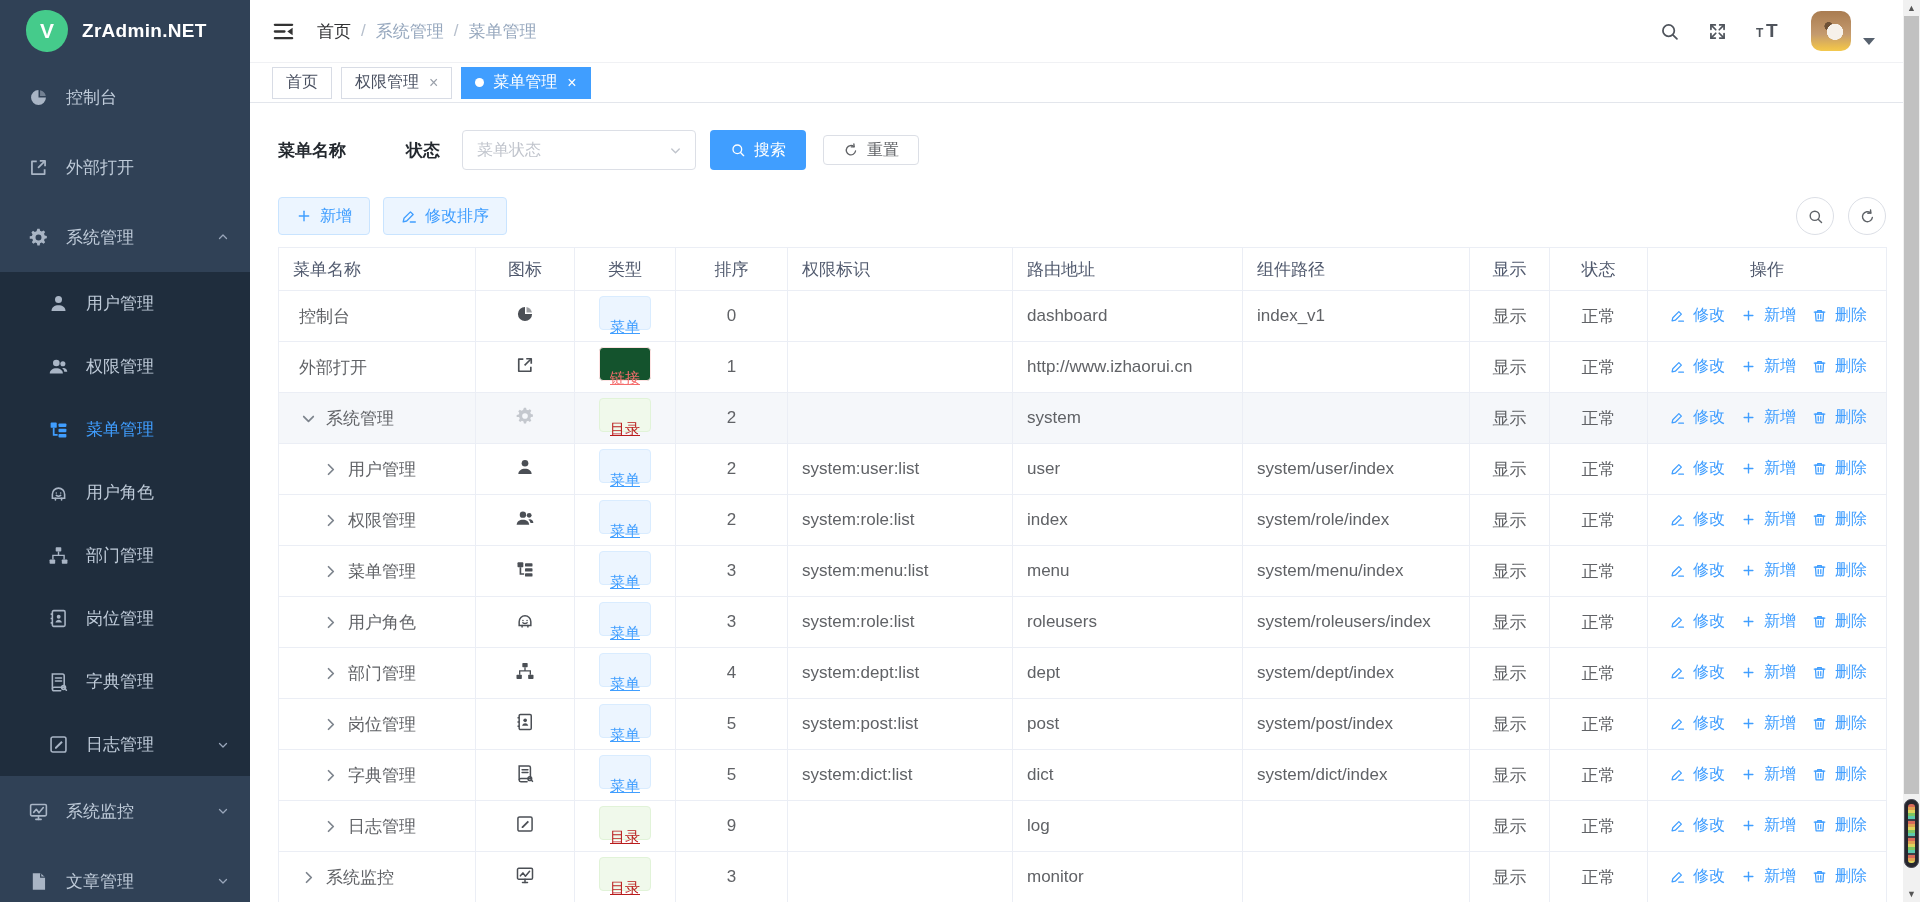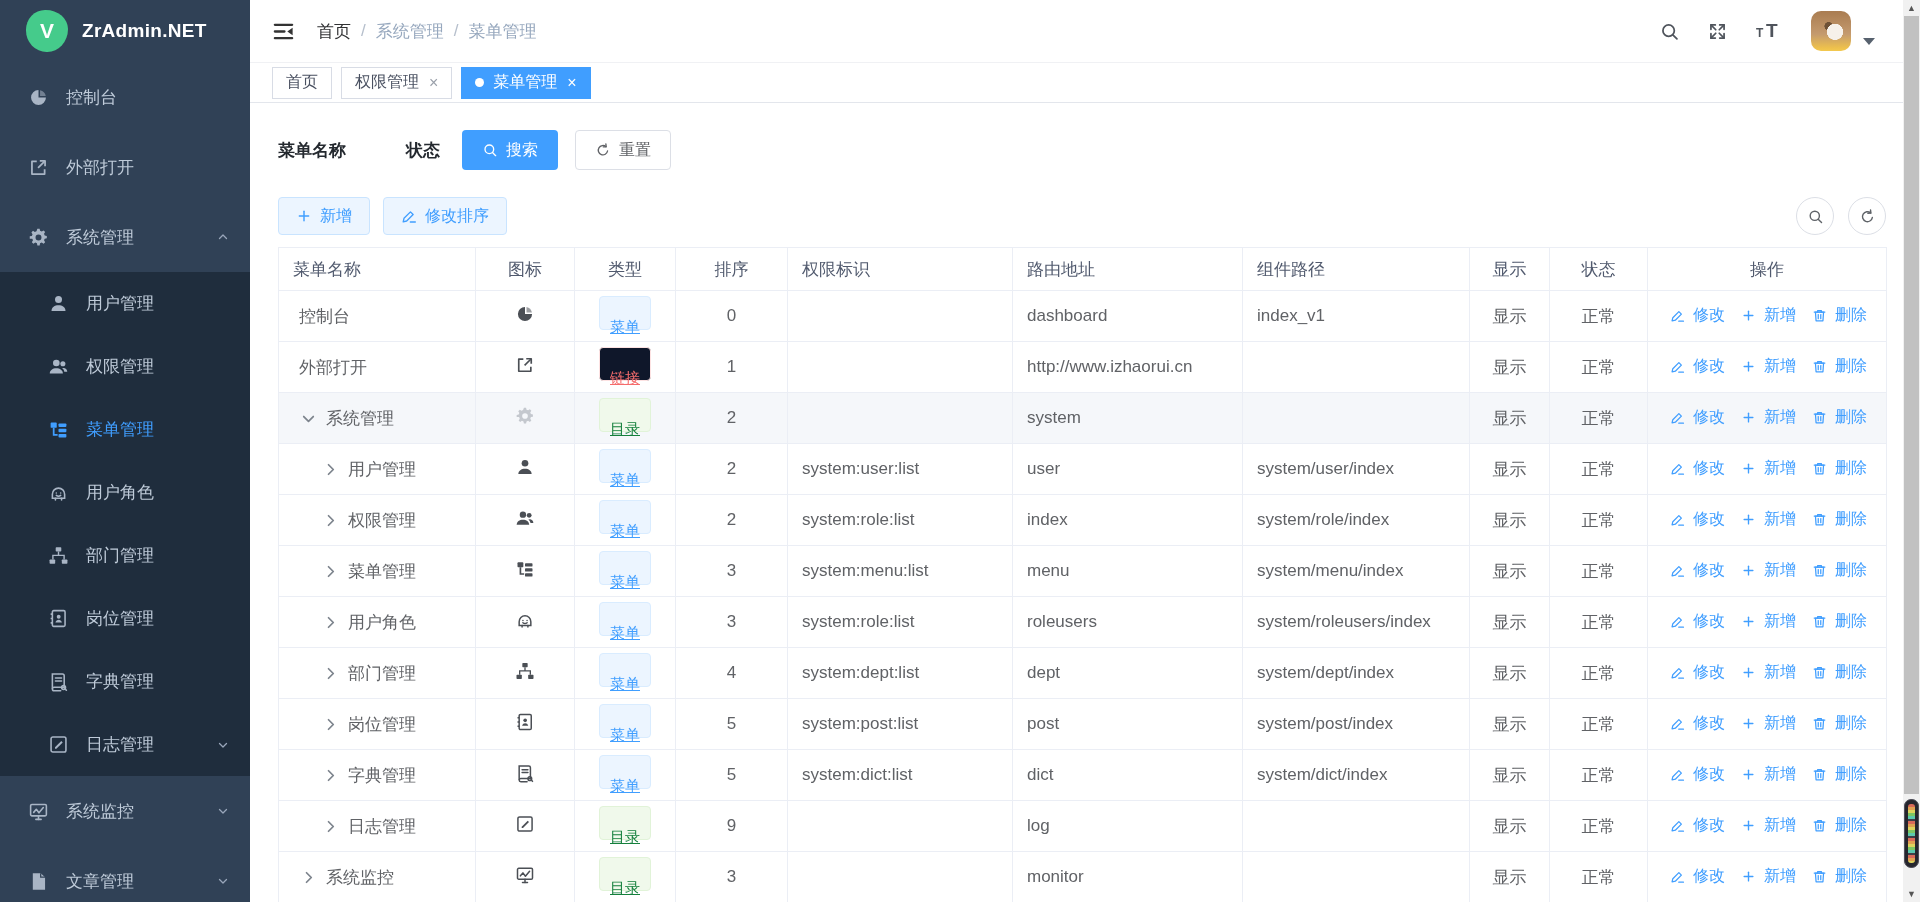--- a/index.html
+++ b/index.html
@@ -65,21 +65,21 @@
   .f-input::placeholder { color:#c0c4cc; }
   .f-select { width:234px; height:40px; border:1px solid #dcdfe6; border-radius:4px; display:flex;
     align-items:center; justify-content:space-between; padding:0 12px 0 14px; cursor:pointer; background:#fff; margin-right:14px; }
   .sel-ph { color:#c0c4cc; font-size:16px; }
   .sel-arrow { width:15px; height:15px; color:#c0c4cc; }
 
   .btn { display:inline-flex; align-items:center; justify-content:center; gap:8px; border-radius:4px;
     font-size:16px; cursor:pointer; border:1px solid transparent; font-family:inherit; white-space:nowrap; }
   .btn .icon { width:16px; height:16px; }
   .btn.primary { background:#409eff; color:#fff; height:40px; padding:0 19px; }
-  .btn.plain { background:#fff; border-color:#dcdfe6; color:#606266; height:40px; padding:0 19px; margin-left:17px; }
+  .btn.plain { background:#fff; border-color:#dcdfe6; color:#606266; height:30px; padding:0 19px; margin-left:17px; }
   .btn.soft { background:#ecf5ff; border-color:#c9e4ff; color:#409eff; height:38px; padding:0 17px; margin-right:13px; }
 
   .toolbar-row { margin-top:27px; display:flex; align-items:center; }
   .toolbar-spacer { flex:1; }
   .circle-btn { width:38px; height:38px; border-radius:50%; border:1px solid #dcdfe6; background:#fff;
     display:flex; align-items:center; justify-content:center; margin-left:14px; cursor:pointer; }
   .circle-btn .icon { width:17px; height:17px; color:#5f6368; }
 
   
   .menu-table { margin-top:12px; border-collapse:collapse; table-layout:fixed; width:1608px;
@@ -90,22 +90,22 @@
   .al { text-align:left; } .ac { text-align:center; }
   tr.hl td { background:#f5f7fa; }
   .name-wrap { display:flex; align-items:center; padding-left:6px; }
   .name-wrap.lv2 { padding-left:28px; }
   .expand-ico { width:19px; height:19px; color:#7d848d; margin-right:8px; flex:none; cursor:pointer; }
   .cell-icon .icon { width:20px; height:20px; color:#4b4f55; }
   .icon-muted { color:#c4c8ce !important; }
   .tag { display:inline-block; height:18px; line-height:27px; padding:16px 10px; border-radius:4px;
     font-size:15px; border:1px solid;text-decoration:underline; }
   .tag-menu { color:#409eff; background:#ecf5ff; border-color:#d9ecff; }
-  .tag-link { color:#f56c6c; background:#0f172a; border-color:#fde2e2; }
-  .tag-dir  { color:#15803d; background:#f0f9eb; border-color:#e1f3d8; }
+  .tag-link { color:#f56c6c; background:#14532d; border-color:#fde2e2; }
+  .tag-dir  { color:#b91c1c; background:#f0f9eb; border-color:#e1f3d8; }
   .op-link { color:#409eff; text-decoration:none; display:inline-flex; align-items:center; gap:8px;
     margin:0 8px; font-size:16px; cursor:pointer; }
   .op-link .icon { width:15px; height:15px; }
 
   
   .scrollbar { position:absolute; top:0; right:0; width:17px; height:902px; background:#f1f1f1; z-index:5; }
   .sb-arrow { position:absolute; left:0; width:17px; height:16px; color:#555; font-size:9px;
     display:flex; align-items:center; justify-content:center; }
   .sb-up { top:0; } .sb-down { bottom:0; }
   .sb-thumb { position:absolute; left:1px; top:16px; width:15px; height:778px; background:#c1c1c1; }
@@ -347,20 +347,28 @@
           <span class="tab-label">菜单管理</span>
           <span class="tab-x">×</span>
         </div>
       </div>
 
     <div class="content">
 
       <div class="filter-row">
         <span class="f-label">菜单名称</span>
         <span class="f-label second">状态</span>
+        <div class="f-select">
+          <span class="sel-ph">菜单状态</span>
+          <span class="icon sel-arrow">
+              <svg viewBox="0 0 24 24" fill="none" stroke="currentColor" stroke-width="2.2" stroke-linecap="round" stroke-linejoin="round">
+                <polyline points="6,9.5 12,15.5 18,9.5"></polyline>
+              </svg>
+            </span>
+        </div>
         <button class="btn primary">
           <span class="icon">
               <svg viewBox="0 0 24 24" fill="none" stroke="currentColor" stroke-width="2" stroke-linecap="round">
                 <circle cx="11" cy="11" r="6.5"></circle>
                 <line x1="15.8" y1="15.8" x2="20.5" y2="20.5"></line>
               </svg>
             </span>
           <span>搜索</span>
         </button>
         <button class="btn plain">

